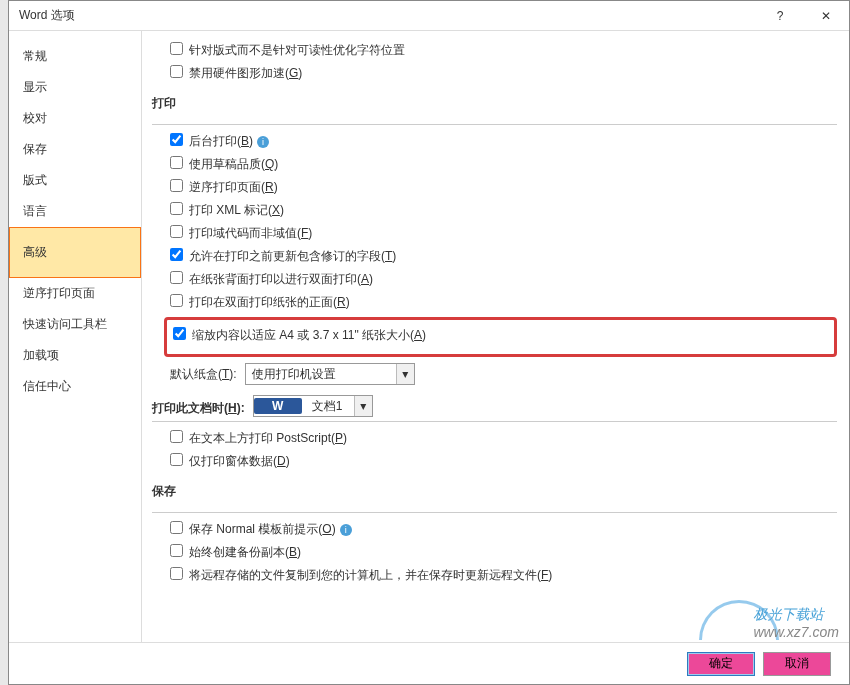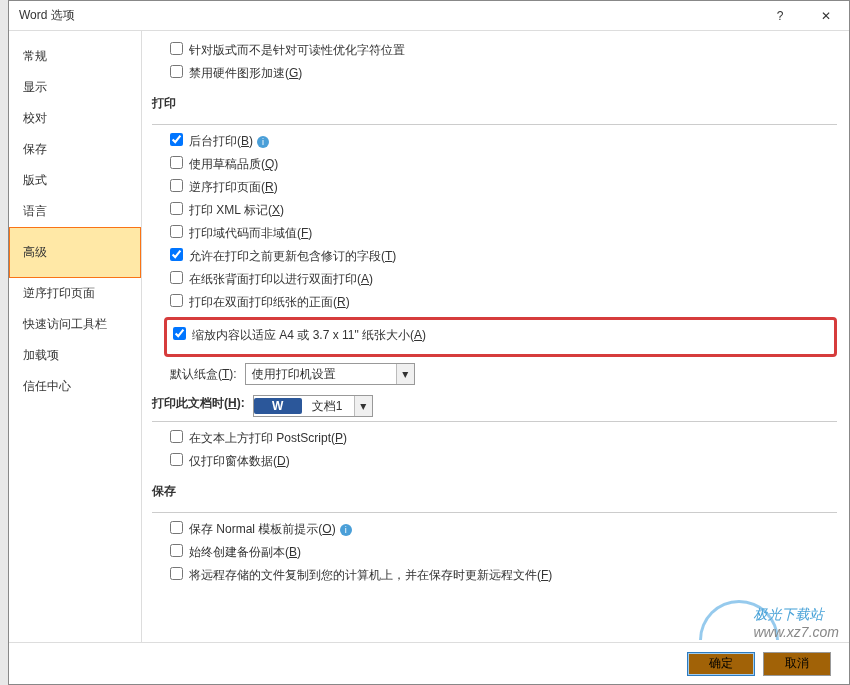--- a/index.html
+++ b/index.html
@@ -22,25 +22,25 @@
 .section-head{font-weight:bold;margin:10px 0 8px 0;padding-bottom:12px;border-bottom:1px solid #ccc;}
 .info-icon{display:inline-block;width:12px;height:12px;border-radius:50%;background:#4a9fd8;color:#fff;font-size:9px;line-height:12px;text-align:center;margin-left:4px;font-style:normal;}
 .highlight-box{border:3px solid #d63c3c;border-radius:4px;padding:4px 6px;margin:2px 0 6px 12px;}
 .highlight-box .row{margin-left:0;}
 .combo-row{display:flex;align-items:center;margin:4px 0 10px 18px;}
 .combo-row .lbl{margin-right:8px;}
 .combo{display:inline-flex;align-items:center;border:1px solid #999;background:#fff;height:22px;min-width:170px;}
 .combo span{flex:1;padding:0 6px;font-size:12px;}
 .combo .arrow{width:18px;height:100%;border-left:1px solid #bbb;background:#f0f0f0;display:flex;align-items:center;justify-content:center;}
 .word-icon{display:inline-block;width:16px;height:16px;background:#2b579a;color:#fff;font-size:9px;font-weight:bold;line-height:16px;text-align:center;margin-right:4px;border-radius:2px;}
-.sub-head{display:flex;align-items:flex-start;font-weight:bold;margin:8px 0 8px 0;padding-bottom:4px;border-bottom:1px solid #ccc;}
+.sub-head{display:flex;align-items:flex-end;font-weight:bold;margin:8px 0 8px 0;padding-bottom:4px;border-bottom:1px solid #ccc;}
 .sub-head .lbl{margin-right:8px;}
 .sub-head .combo{font-weight:normal;min-width:120px;}
 .footer{height:42px;border-top:1px solid #ddd;display:flex;align-items:center;justify-content:flex-end;padding-right:18px;gap:8px;}
-.btn{min-width:68px;height:24px;border:1px solid #999;background:#a16207;cursor:pointer;font-size:12px;padding:0 12px;}
+.btn{min-width:68px;height:24px;border:1px solid #999;background:#ec4899;cursor:pointer;font-size:12px;padding:0 12px;}
 .btn.primary{border:1px solid #2e7bbf;box-shadow:0 0 0 1px #9ecbef inset;}
 .watermark{position:absolute;right:10px;bottom:44px;font-size:14px;font-style:italic;color:#4aa3d8;pointer-events:none;}
 .watermark .sub{font-size:14px;color:#888;display:block;text-align:right;}
 .arc{position:absolute;right:70px;bottom:44px;width:80px;height:40px;border:3px solid #6ab5e6;border-bottom:none;border-top-left-radius:80px;border-top-right-radius:80px;pointer-events:none;opacity:.7;}
 u{text-decoration:underline;}
 .left-sliver{position:absolute;left:0;top:0;width:8px;height:685px;background:#e8e8e8;}
 </style>
 </head>
 <body>
 <div class="left-sliver"></div>

